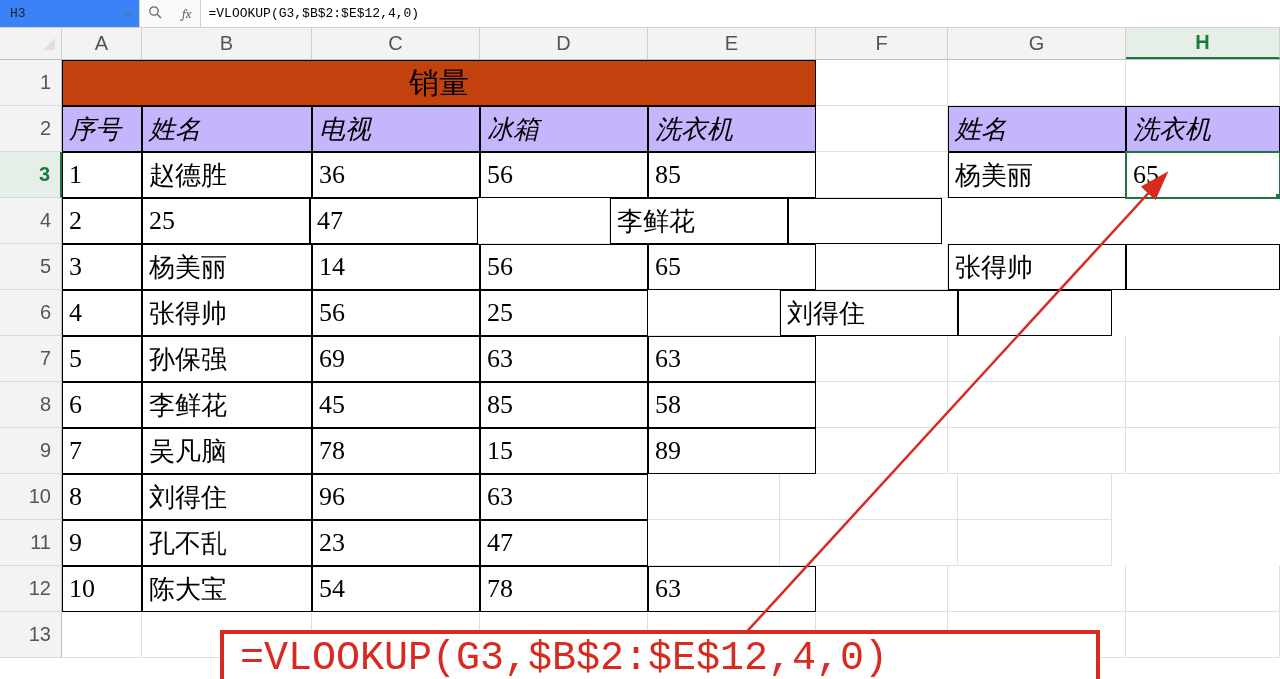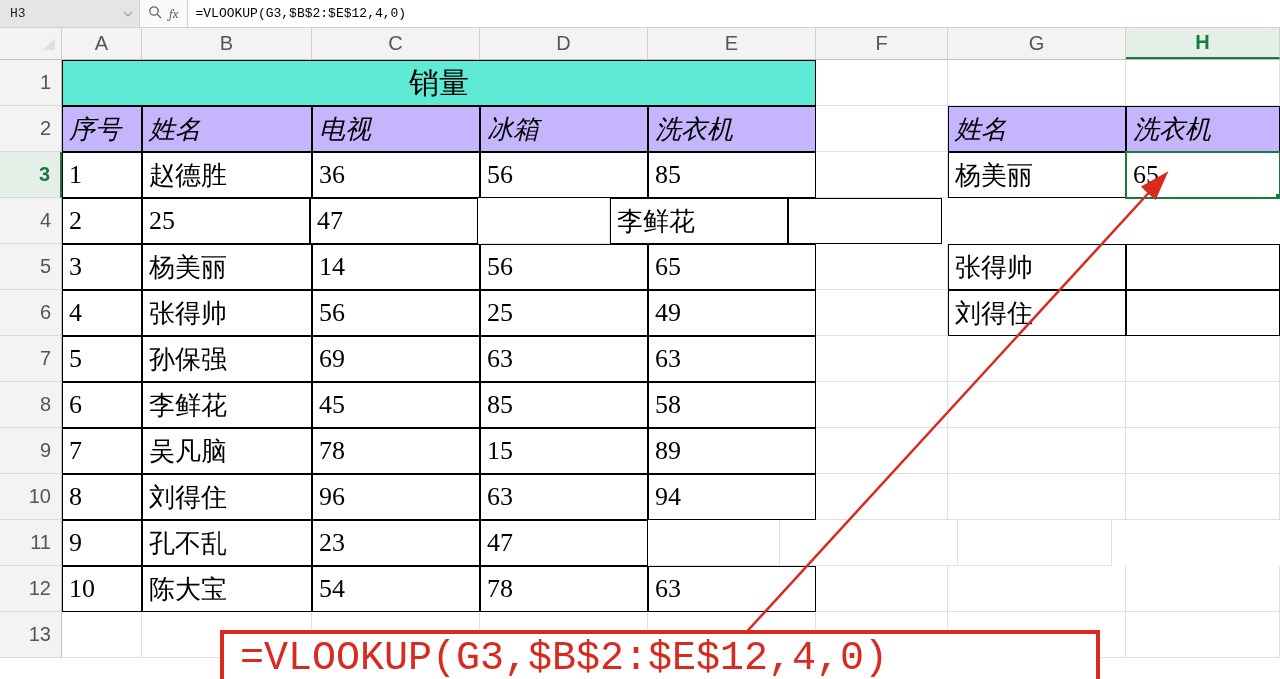--- a/index.html
+++ b/index.html
@@ -22,32 +22,32 @@
     font-size: 13px;
     color: #222;
     background: #fafafa;
   }
   .name-box {
     width: 140px;
     display: flex;
     align-items: center;
     border-right: 1px solid #d0d0d0;
     padding: 0 6px 0 10px;
-    background: #e5e5e5;
+    background: #3b82f6;
   }
   .name-box-text { flex: 1; }
   .name-box-chevron {
     width: 10px; height: 10px;
     align-self: center;
     opacity: .55;
   }
   .fx-tools {
     display: flex; align-items: center;
     padding: 0 8px;
-    gap: 7px;
+    gap: 20px;
     border-right: 1px solid #d0d0d0;
   }
   .csearch-icon, .fx-icon {
     font-style: italic;
     color: #666;
     font-size: 13px;
     font-family: Cambria, Georgia, serif;
   }
   .formula-input {
     flex: 1;
@@ -103,21 +103,21 @@
   .cell.bordered { border:1px solid #000; }
 
   
   .wA{width:80px;} .wB{width:170px;} .wC{width:168px;}
   .wD{width:168px;} .wE{width:168px;} .wF{width:132px;}
   .wG{width:178px;} .wH{width:154px;}
 
   
   .title-cell{
     width:754px; 
-    background:#5eead4;
+    background:#c2410c;
     justify-content:center;
     font-size:30px;
   }
 
   
   .hdr { background:#c4b5fd;font-style:italic; }
 
   
   .active-cell {
     outline:2px solid #1a7a3e;
@@ -258,21 +258,20 @@
       <div class="cell wF"></div>
       <div class="cell bordered wG">张得帅</div>
       <div class="cell bordered wH"></div>
     </div>
 
     <div class="cell-row">
       <div class="cell bordered wA">4</div>
       <div class="cell bordered wB">张得帅</div>
       <div class="cell bordered wC">56</div>
       <div class="cell bordered wD">25</div>
-      <div class="cell bordered wE">49</div>
       <div class="cell wF"></div>
       <div class="cell bordered wG">刘得住</div>
       <div class="cell bordered wH"></div>
     </div>
 
     <div class="cell-row">
       <div class="cell bordered wA">5</div>
       <div class="cell bordered wB">孙保强</div>
       <div class="cell bordered wC">69</div>
       <div class="cell bordered wD">63</div>
@@ -302,21 +301,20 @@
       <div class="cell wF"></div>
       <div class="cell wG"></div>
       <div class="cell wH"></div>
     </div>
 
     <div class="cell-row">
       <div class="cell bordered wA">8</div>
       <div class="cell bordered wB">刘得住</div>
       <div class="cell bordered wC">96</div>
       <div class="cell bordered wD">63</div>
-      <div class="cell bordered wE">94</div>
       <div class="cell wF"></div>
       <div class="cell wG"></div>
       <div class="cell wH"></div>
     </div>
 
     <div class="cell-row">
       <div class="cell bordered wA">9</div>
       <div class="cell bordered wB">孔不乱</div>
       <div class="cell bordered wC">23</div>
       <div class="cell bordered wD">47</div>

